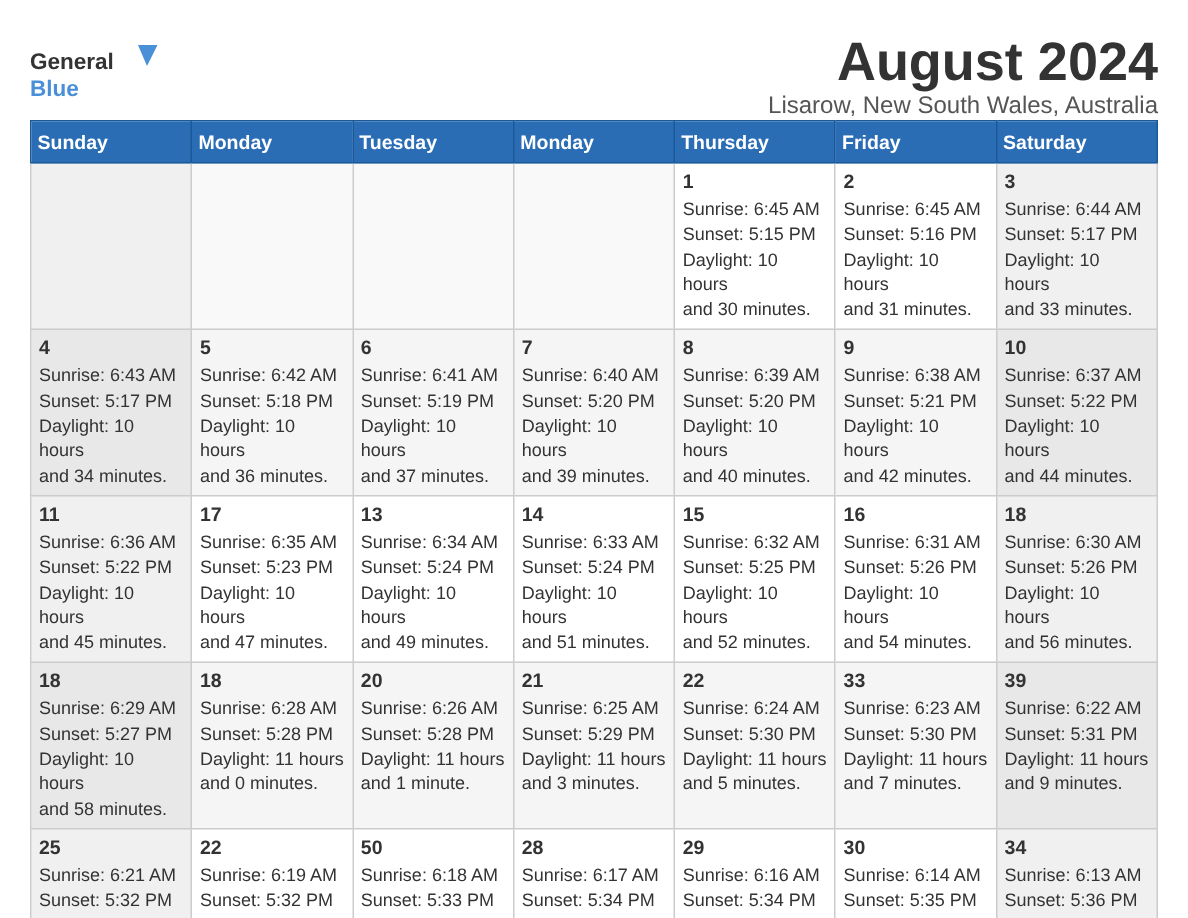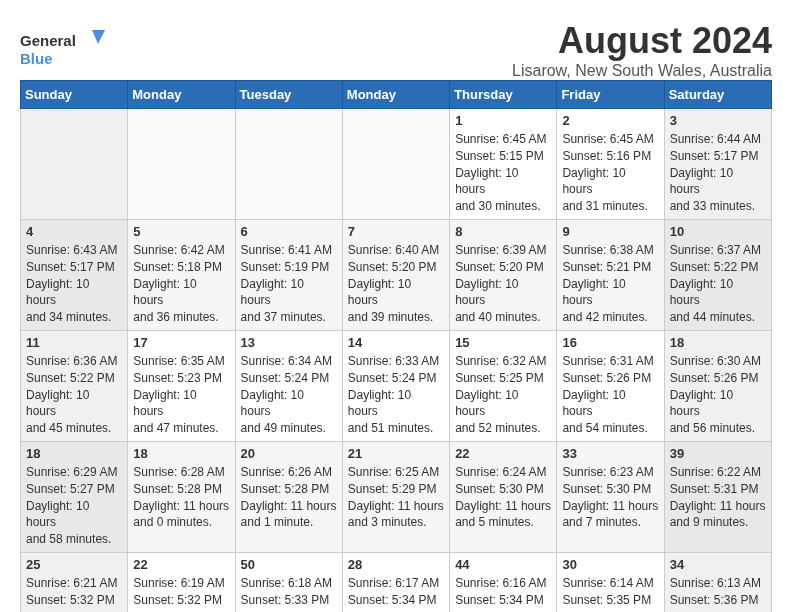--- a/index.html
+++ b/index.html
@@ -228,21 +228,21 @@
         </td>
         <td>
           <div class="day-number">50</div>
           <div class="day-content">Sunrise: 6:18 AM<br>Sunset: 5:33 PM<br>Daylight: 11 hours<br>and 14 minutes.</div>
         </td>
         <td>
           <div class="day-number">28</div>
           <div class="day-content">Sunrise: 6:17 AM<br>Sunset: 5:34 PM<br>Daylight: 11 hours<br>and 16 minutes.</div>
         </td>
         <td>
-          <div class="day-number">44</div>
+          <div class="day-number">29</div>
           <div class="day-content">Sunrise: 6:16 AM<br>Sunset: 5:34 PM<br>Daylight: 11 hours<br>and 18 minutes.</div>
         </td>
         <td>
           <div class="day-number">30</div>
           <div class="day-content">Sunrise: 6:14 AM<br>Sunset: 5:35 PM<br>Daylight: 11 hours<br>and 20 minutes.</div>
         </td>
         <td class="weekend">
           <div class="day-number">34</div>
           <div class="day-content">Sunrise: 6:13 AM<br>Sunset: 5:36 PM<br>Daylight: 11 hours<br>and 22 minutes.</div>
         </td>

